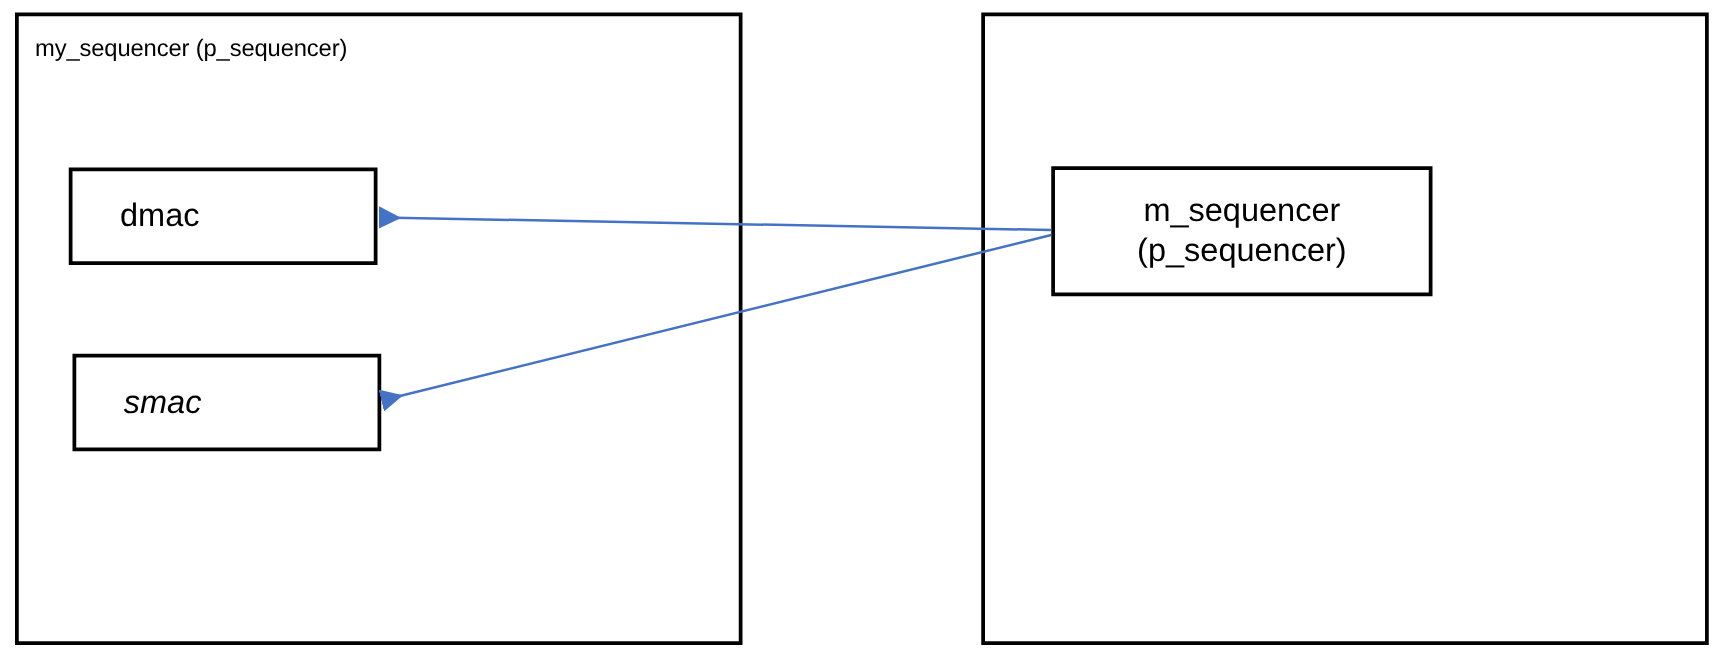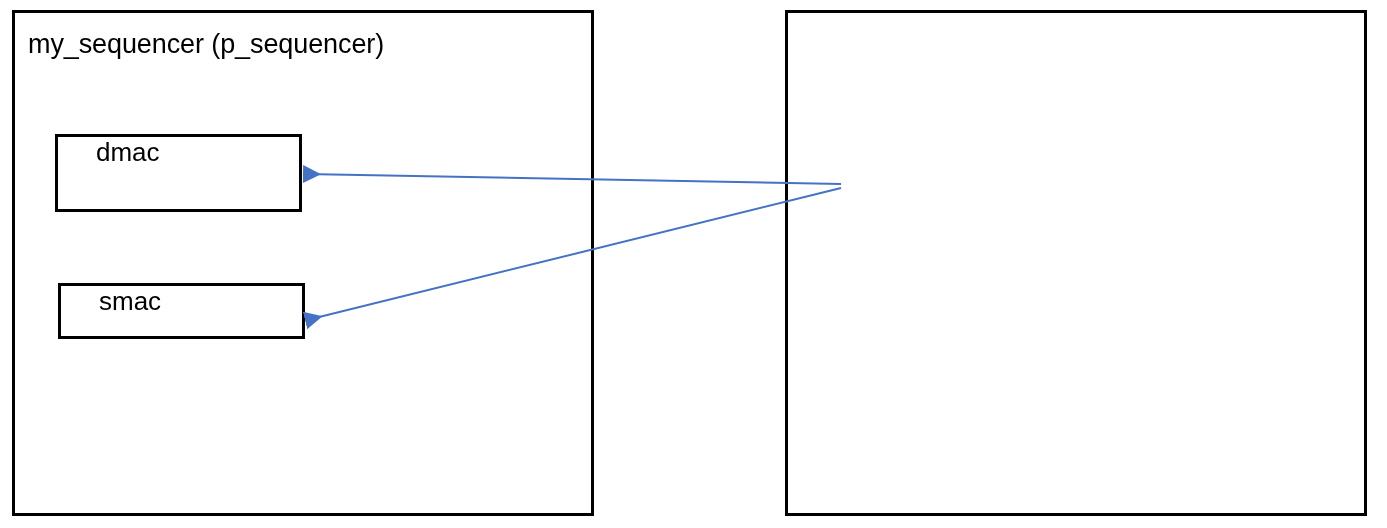--- a/index.html
+++ b/index.html
@@ -20,32 +20,33 @@
     overflow: hidden;
   }
   .container-box {
     position: absolute;
     box-sizing: border-box;
     border: 3px solid #000000;
     background: #ffffff;
   }
   .container-title {
     position: absolute;
-    font-size: 27px;
+    font-size: 19px;
     line-height: 1.1;
     color: #000000;
     white-space: nowrap;
     letter-spacing: -0.1px;
   }
   .node-box {
     position: absolute;
     box-sizing: border-box;
     border: 3px solid #000000;
     background: #ffffff;
     display: flex;
+    align-items: center;
     justify-content: center;
   }
   .node-label {
     font-size: 26px;
     line-height: 1.22;
     color: #000000;
     text-align: center;
     white-space: pre-line;
   }
   .node-box.left-pad .node-label {
@@ -69,27 +70,31 @@
 <div id="canvas">
 
   <div class="container-box" style="left:12px; top:10px; width:582px; height:506px;">
   </div>
   <div class="container-title" style="left:28px; top:30px;">my_sequencer (p_sequencer)</div>
 
   <div class="node-box left-pad" style="left:55px; top:134px; width:247px; height:78px;">
     <span class="node-label">dmac</span>
   </div>
 
-  <div class="node-box left-pad" style="left:58px; top:283px; width:247px; height:56px;">
+  <div class="node-box left-pad" style="left:58px; top:283px; width:247px; height:78px;font-style:italic;">
     <span class="node-label">smac</span>
   </div>
 
   <div class="container-box" style="left:785px; top:10px; width:582px; height:506px;">
   </div>
 
+  <div class="node-box" style="left:841px; top:133px; width:305px; height:104px;">
+    <span class="node-label">m_sequencer
+(p_sequencer)</span>
+  </div>
 
   <svg id="arrow-layer" viewBox="0 0 1387 528" width="1387" height="528" xmlns="http://www.w3.org/2000/svg">
     <defs>
       <marker id="arrowhead" markerWidth="9" markerHeight="9" refX="8" refY="4.5" orient="auto" markerUnits="strokeWidth">
         <path d="M 9 0 L 0 4.5 L 9 9 z" fill="#4472C4"></path>
       </marker>
     </defs>
     <line id="arrow-dmac" stroke="#4472C4" stroke-width="2" marker-end="url(#arrowhead)" x1="841" y1="184" x2="305" y2="174"></line>
     <line id="arrow-smac" stroke="#4472C4" stroke-width="2" marker-end="url(#arrowhead)" x1="841" y1="188" x2="307" y2="320"></line>
   </svg>

